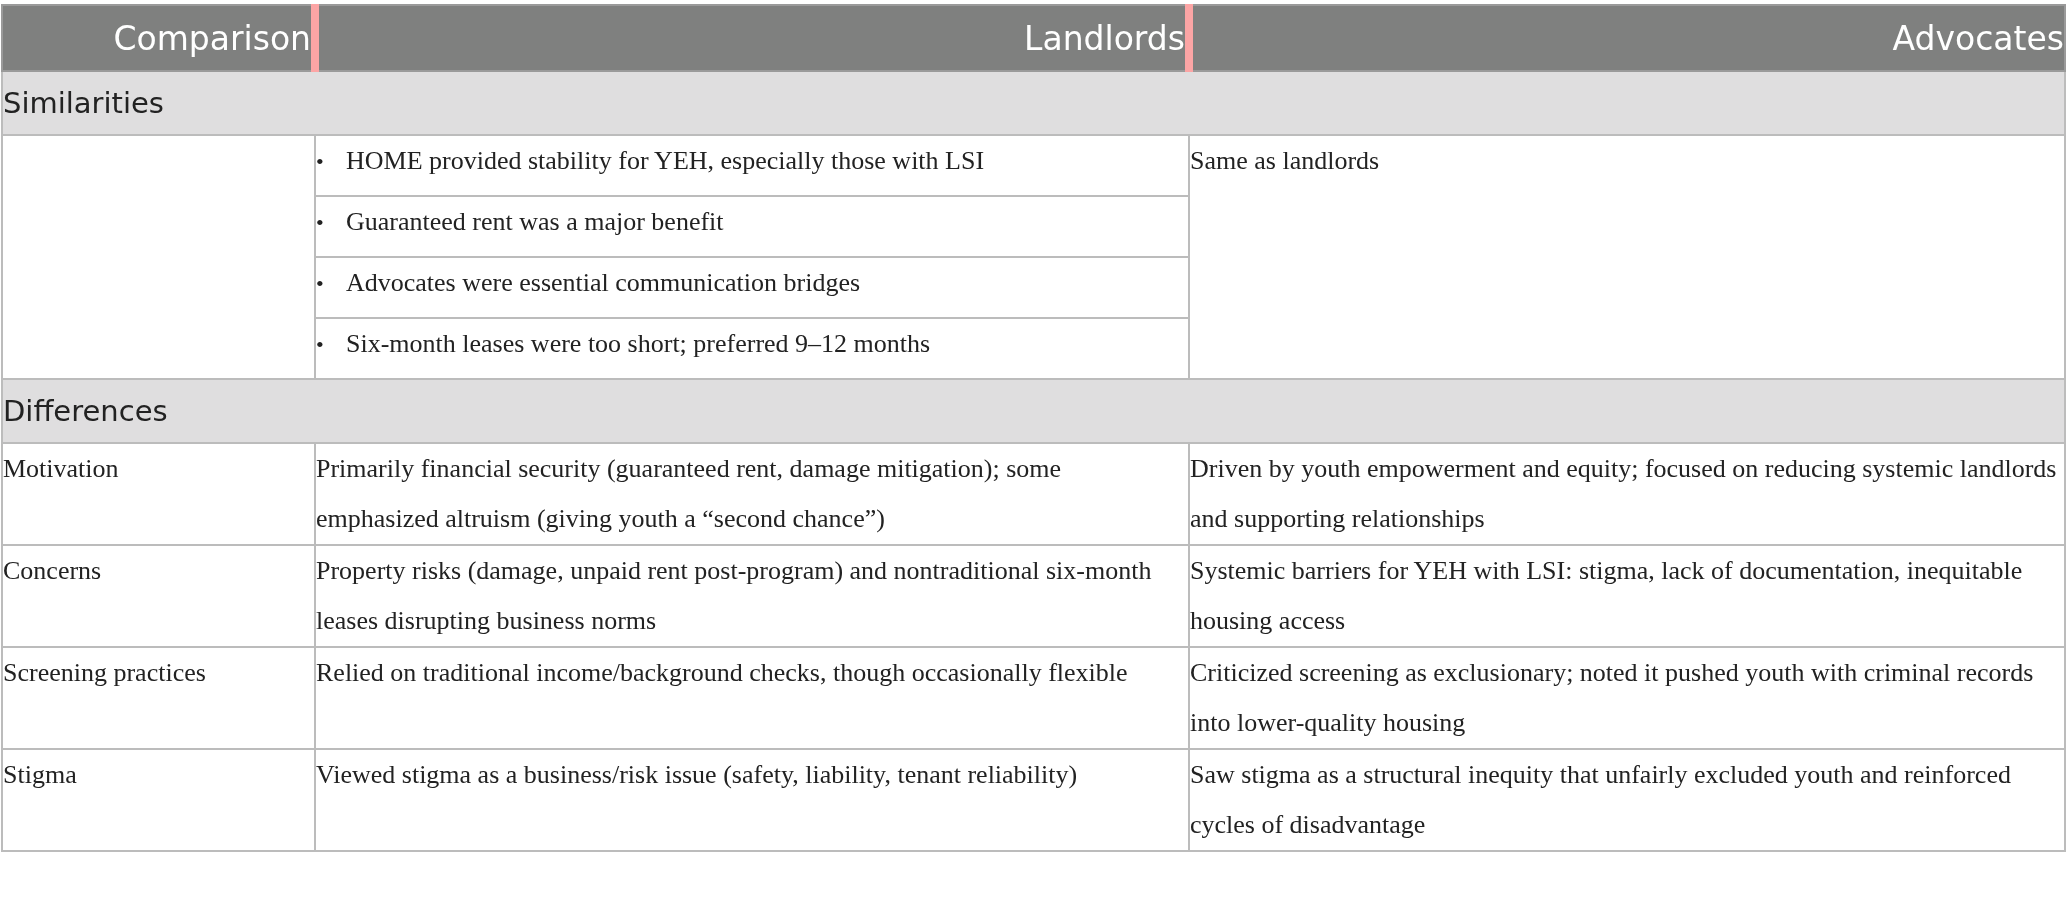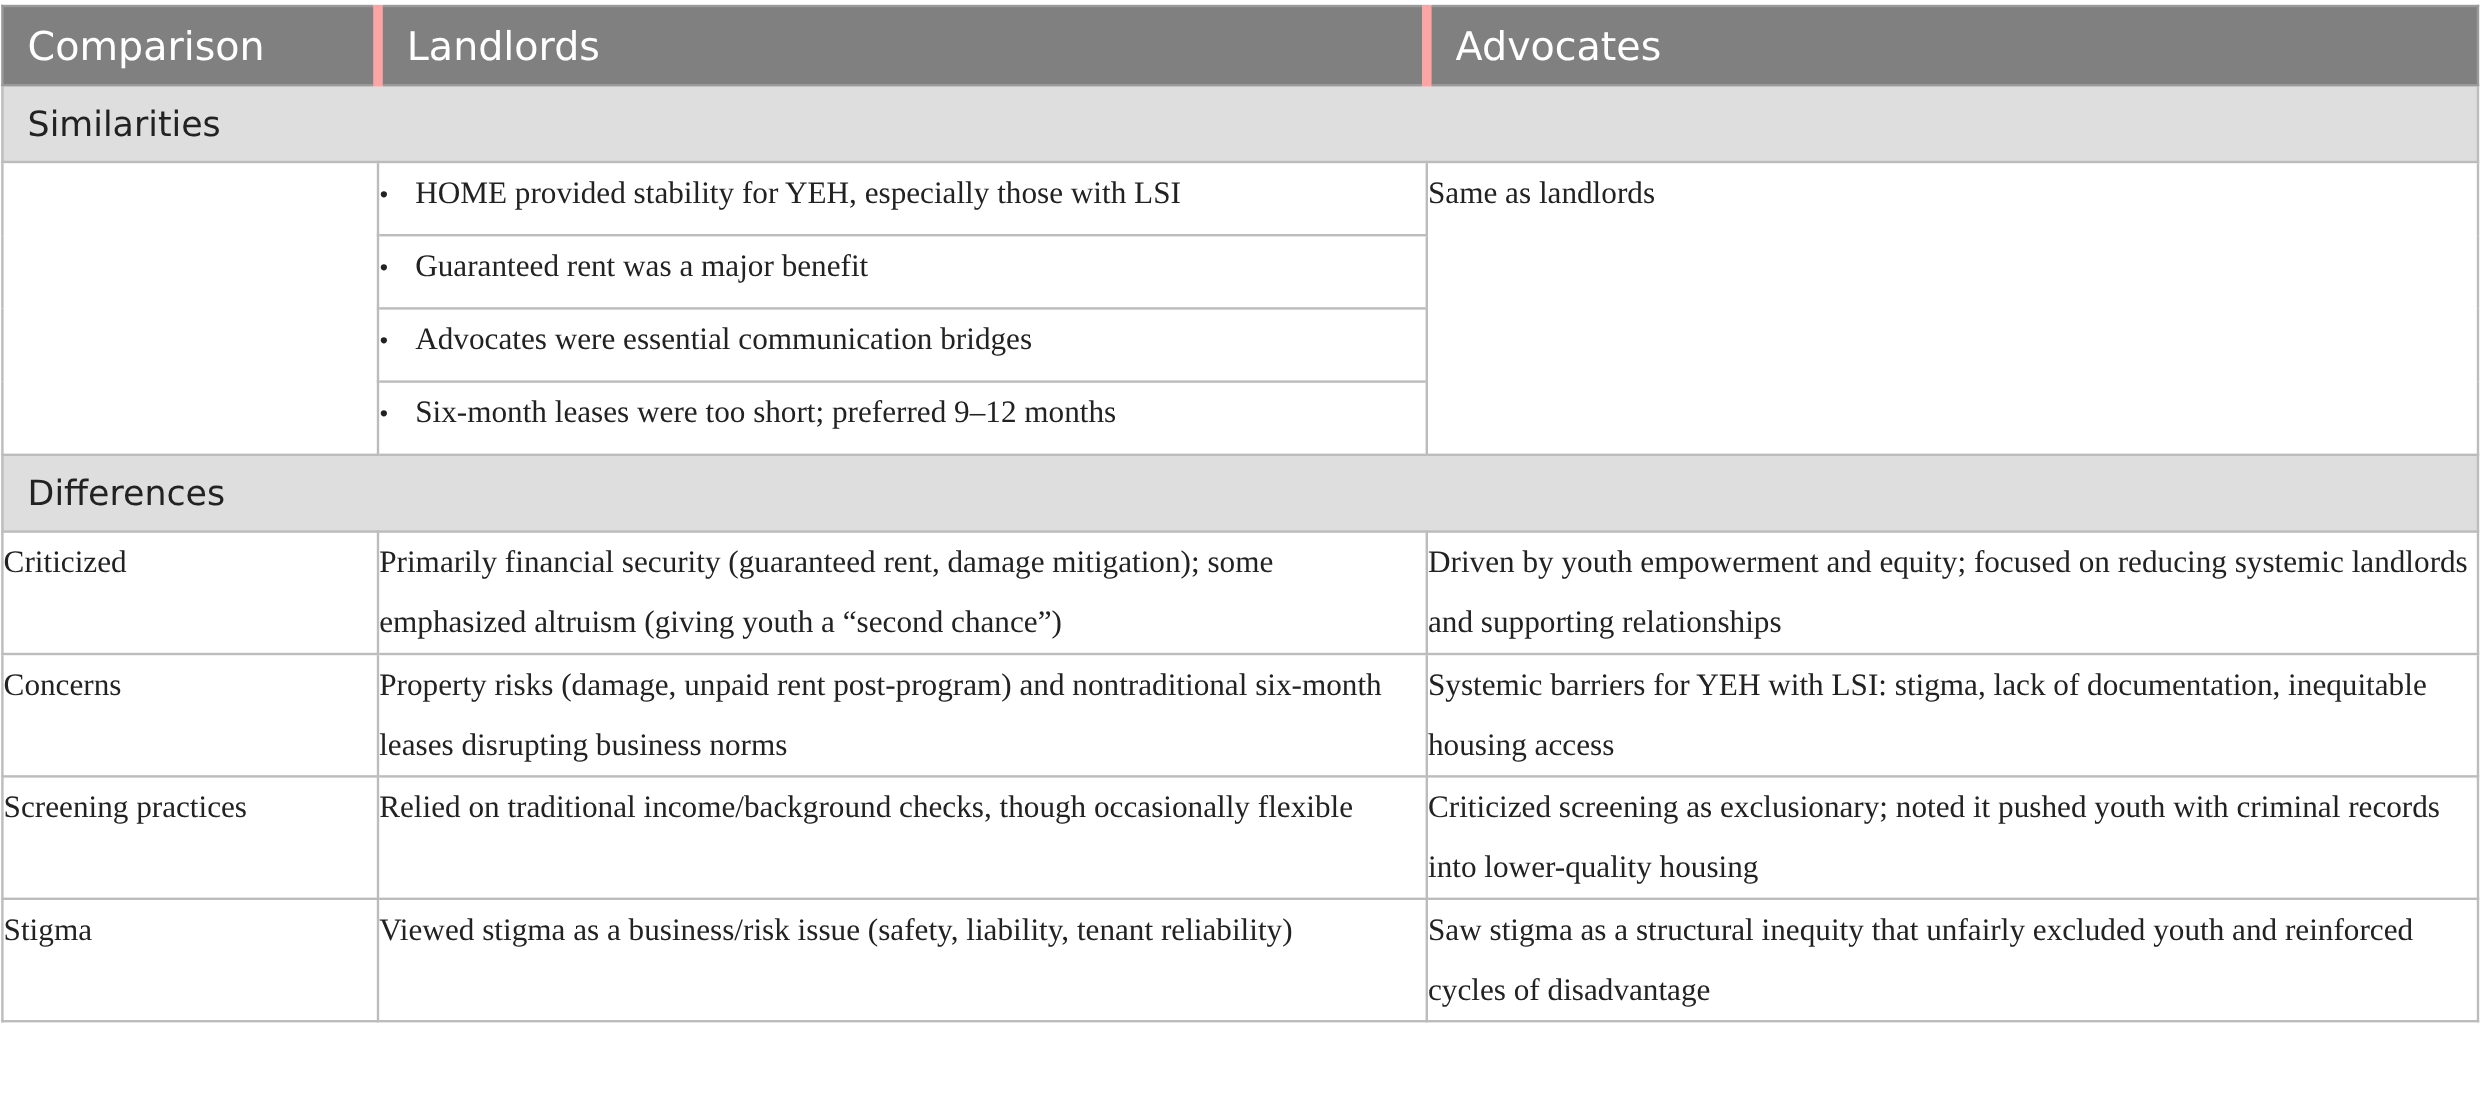--- a/index.html
+++ b/index.html
@@ -8,28 +8,27 @@
     position: absolute; left: 1px; top: 4px; width: 2065px;
     border-collapse: collapse; table-layout: fixed;
   }
   .tbl td, .tbl th { border: 2px solid #bcbcbc; padding: 0; vertical-align: top; }
   .col1 { width: 313px; }
   .col2 { width: 874px; }
   .col3 { width: auto; }
   .hdr th {
     background: #7f807f; color: #ffffff; height: 64px;
     font-family: "DejaVu Sans", sans-serif; font-weight: normal; font-size: 33px;
-    text-align: left; vertical-align: middle; padding-left: 20px;
+    text-align: right; vertical-align: middle; padding-left: 20px;
     border-color: #9a9a9a;
   }
   .hdr th + th { border-left: 8px solid #fca5a5; }
   .band td {
     background: #dfdedf; height: 62px; vertical-align: middle;
     font-family: "DejaVu Sans", sans-serif; font-size: 29px; color: #222;
-    padding-left: 20px;
   }
   .serif { font-family: "Liberation Serif", serif; font-size: 26px; color: #222; line-height: 50px; }
   .sim-left { background: #fff; }
   .sim-cell { height: 59px; padding-left: 20px; vertical-align: middle; margin-left: 27px; }
   .bullet { display: inline-block; width: 30px; font-size: 22px; }
   .adv-same { padding: 11px 0 0 20px; border-radius: 24px; }
   .diff-label { padding: 11px 0 0 48px; }
   .diff-cell { padding: 11px 12px 0 20px; height: 98px; }
 </style>
 </head>
@@ -64,21 +63,21 @@
       <td class="sim-cell serif"><span class="bullet">•</span><span>Advocates were essential communication bridges</span></td>
     </tr>
     <tr>
       <td class="sim-cell serif"><span class="bullet">•</span><span>Six-month leases were too short; preferred 9–12 months</span></td>
     </tr>
 
     <tr class="band">
       <td colspan="3">Differences</td>
     </tr>
     <tr>
-      <td class="diff-label serif">Criticized</td>
+      <td class="diff-label serif">Motivation</td>
       <td class="diff-cell serif">Primarily financial security (guaranteed rent, damage mitigation); some emphasized altruism (giving youth a “second chance”)</td>
       <td class="diff-cell serif">Driven by youth empowerment and equity; focused on reducing systemic landlords and supporting relationships</td>
     </tr>
     <tr>
       <td class="diff-label serif">Concerns</td>
       <td class="diff-cell serif">Property risks (damage, unpaid rent post-program) and nontraditional six-month leases disrupting business norms</td>
       <td class="diff-cell serif">Systemic barriers for YEH with LSI: stigma, lack of documentation, inequitable housing access</td>
     </tr>
     <tr>
       <td class="diff-label serif">Screening practices</td>

